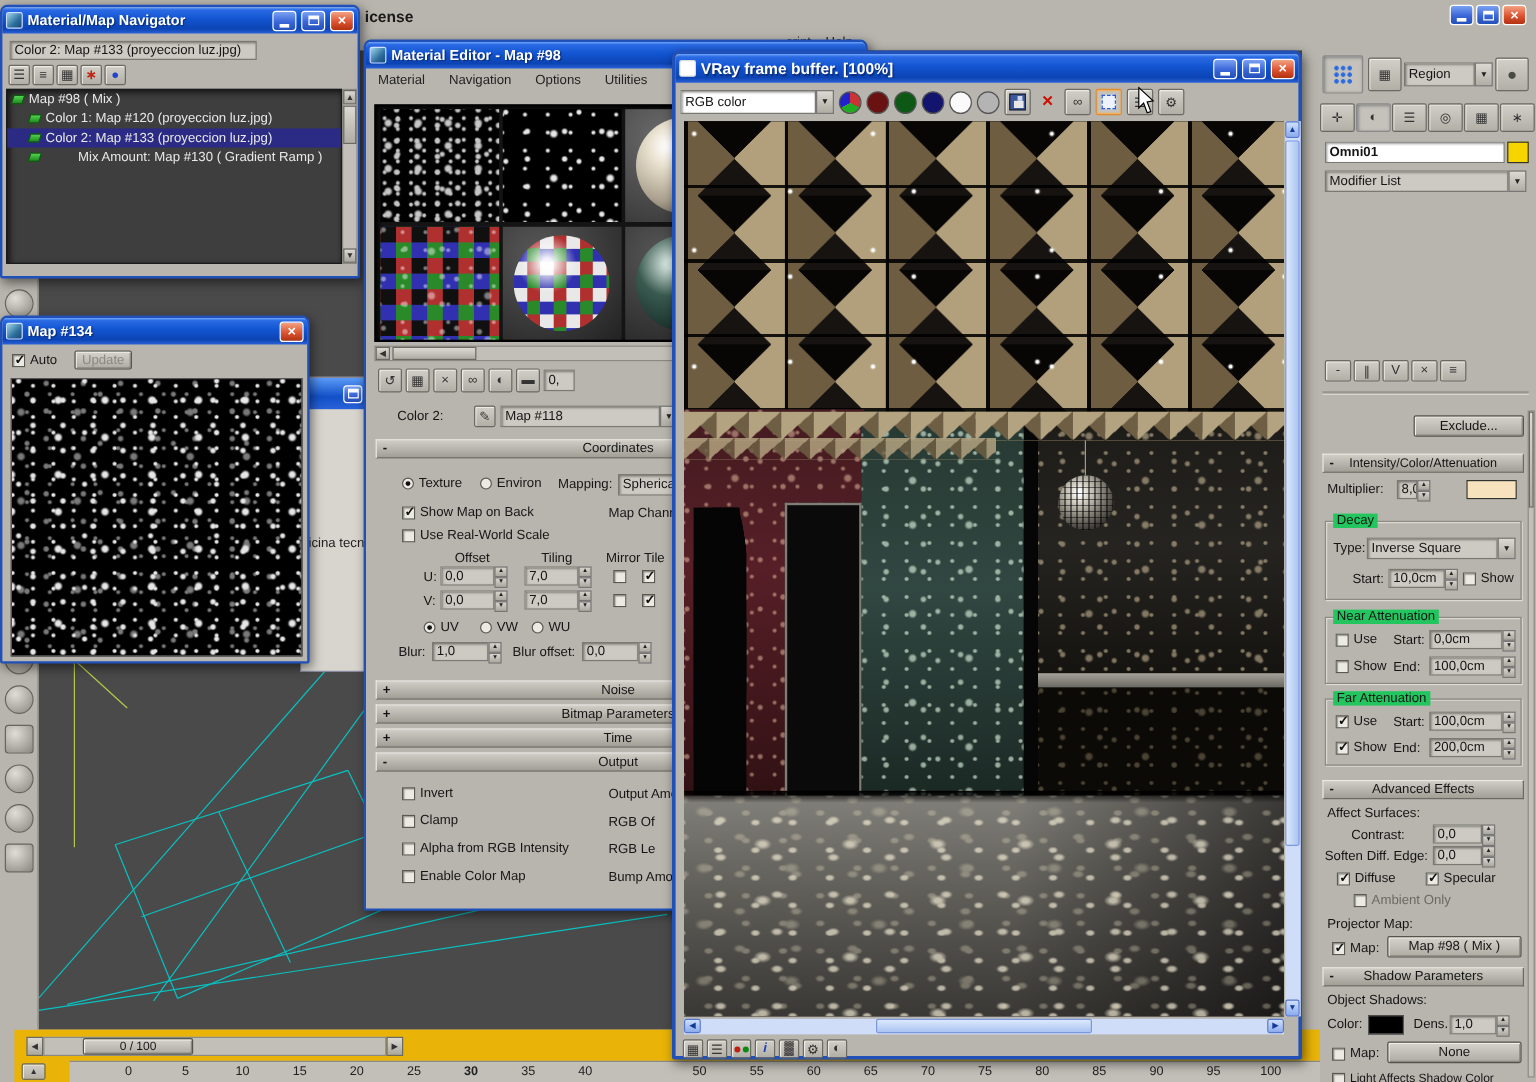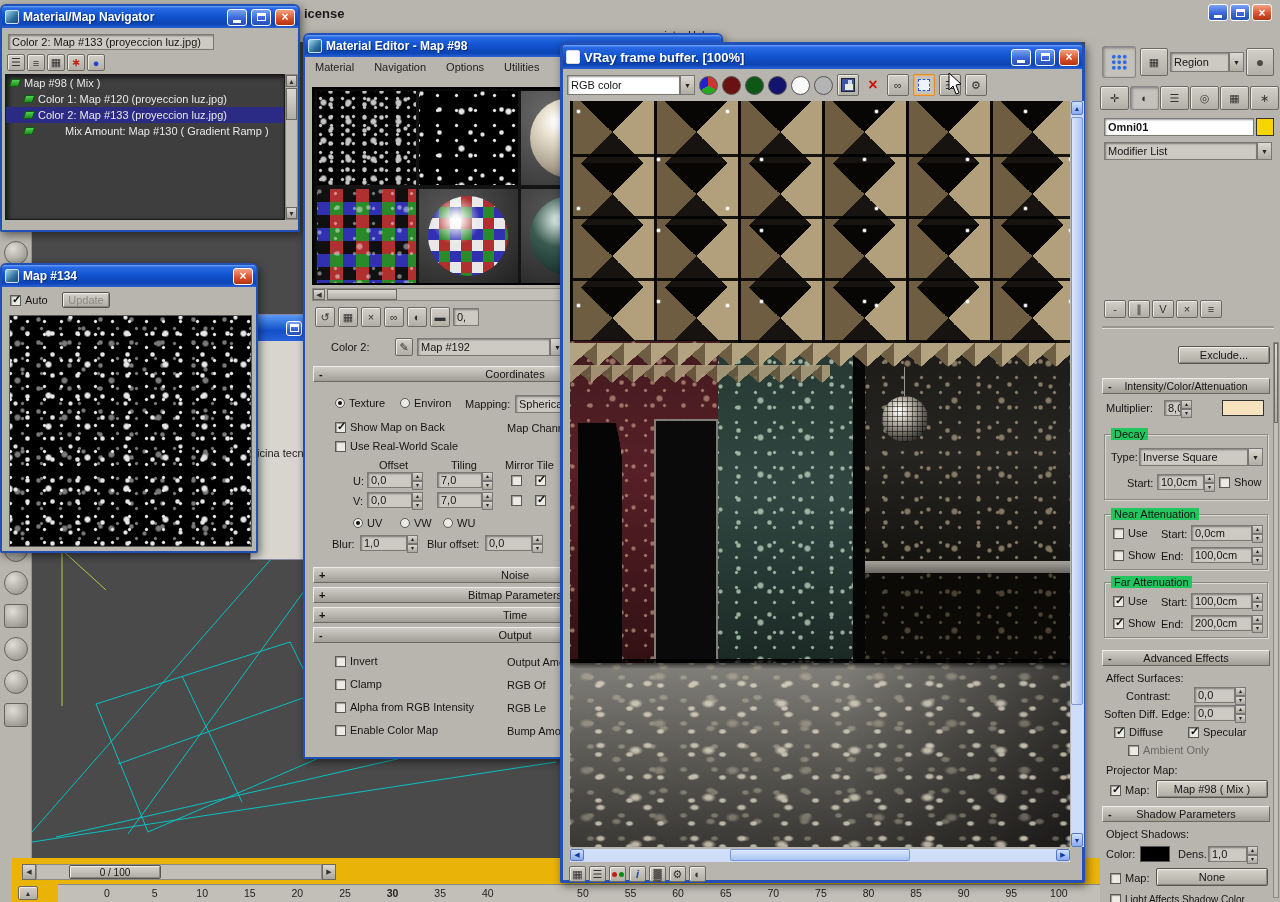--- a/index.html
+++ b/index.html
@@ -317,21 +317,21 @@
     <div class="ibtn" style="width:20px;height:20px">
         <span>▬</span>
       </div>
     <div class="sunk" style="width:26px;height:18px">0,</div>
   </div>
   <div class="a lbl" style="left:26px;top:306px">Color 2:</div>
   <div class="a ibtn" style="left:90px;top:303px;width:18px;height:18px">
       <span>✎</span>
     </div>
   <div class="a dd" style="left:112px;top:303px;width:148px;height:18px">
-    <div class="sunk">Map #192</div>
+    <div class="sunk">Map #118</div>
     <div class="da">▼</div>
   </div>
   <div class="roll" style="left:8px;top:331px;width:404px">
     <b>-</b>
       <span>Coordinates</span>
   </div>
   <div class="cbl" style="left:30px;top:362px">
       <span class="rd on"></span>
       <span>Texture</span>
     </div>

